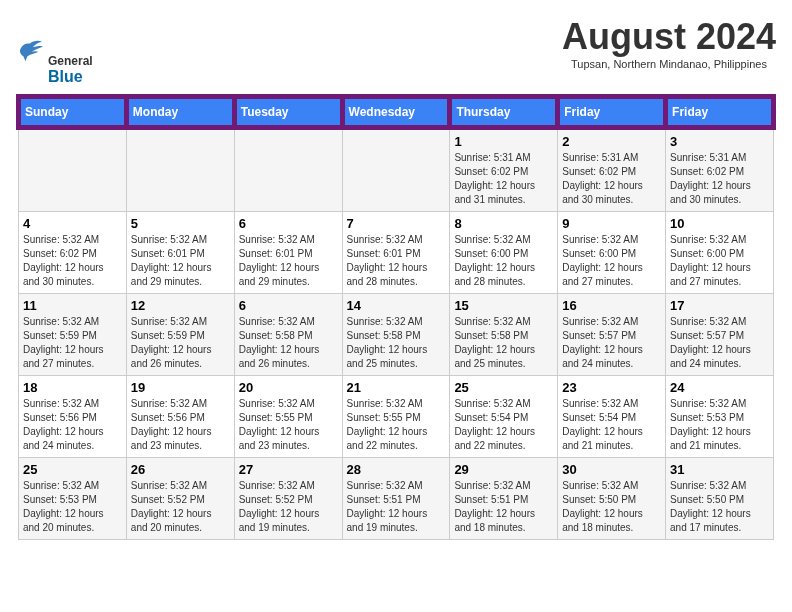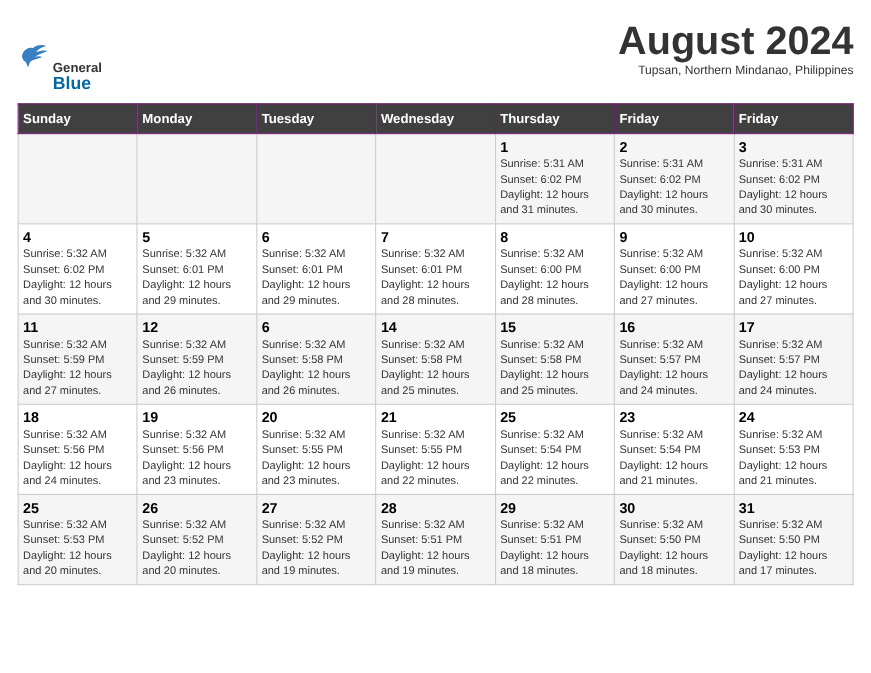--- a/index.html
+++ b/index.html
@@ -25,44 +25,44 @@
       font-size: 18px;
       font-weight: bold;
       color: #333;
       line-height: 1.1;
     }
     .logo-bird {
       width: 28px;
       height: 24px;
     }
     .title-block {
-      text-align: right;
+      text-align: center;
     }
     .main-title {
       font-size: 36px;
       font-weight: bold;
       color: #333;
     }
     .subtitle {
       font-size: 11px;
       color: #333;
     }
     table {
       width: 100%;
       border-collapse: collapse;
       font-size: 11px;
     }
     thead tr th {
-      background-color: #404040;
+      background-color: #3b82f6;
       color: #fff;
       padding: 6px 4px;
       text-align: left;
       font-size: 12px;
       font-weight: bold;
-      border: 1px solid #701a75;
+      border: 5px solid #701a75;
     }
     tbody tr td {
       border: 1px solid #ccc;
       padding: 4px;
       vertical-align: top;
       min-height: 70px;
       width: calc(100%/7);
     }
     tbody tr:nth-child(odd) td {
       background-color: #f5f5f5;

